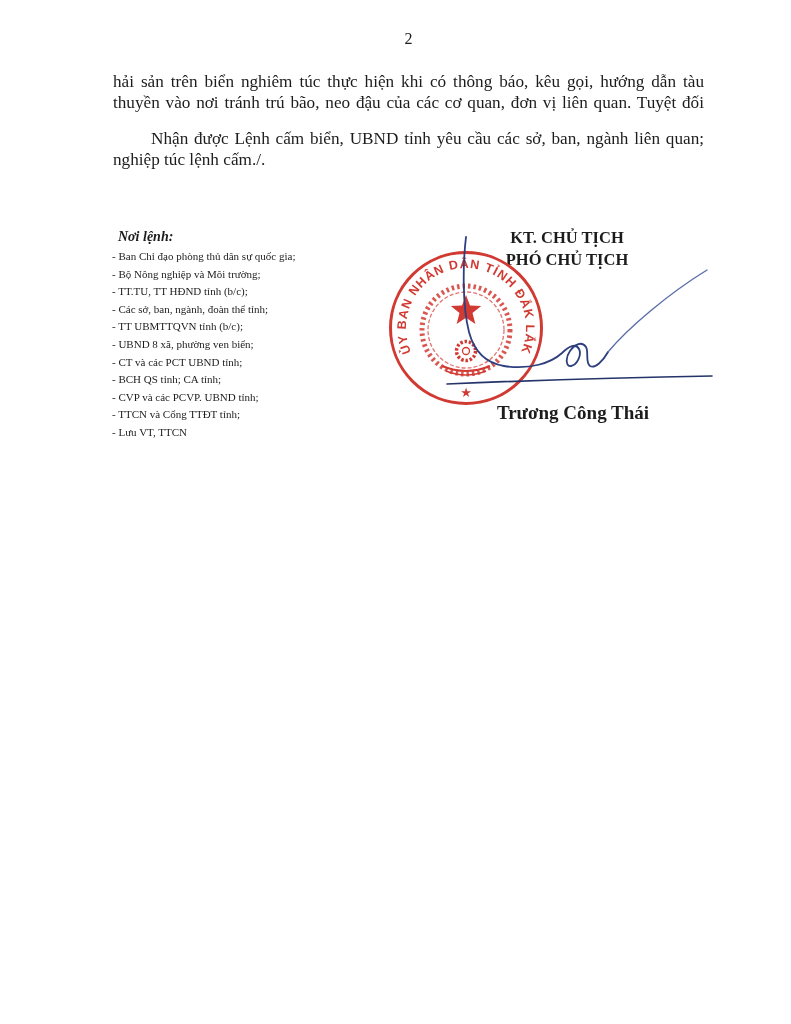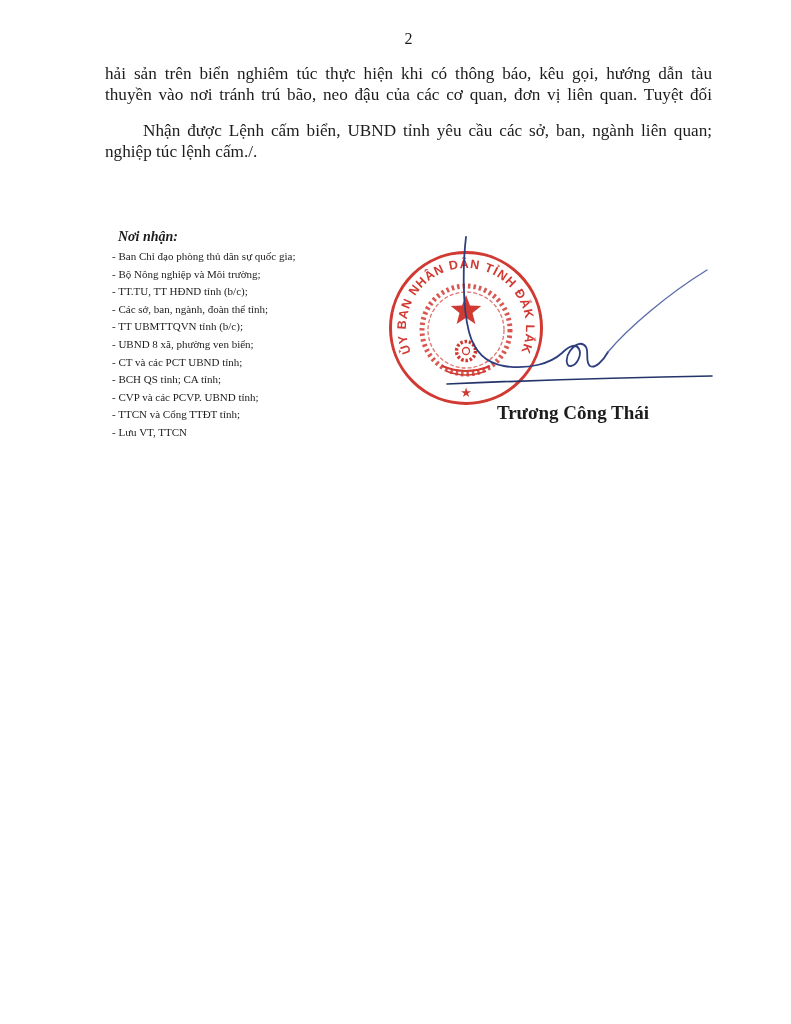--- a/index.html
+++ b/index.html
@@ -12,21 +12,21 @@
     overflow:hidden;
   }
   .page-number{
     position:absolute;left:105px;top:30px;width:607px;
     text-align:center;font-size:16px;
   }
   .body-text{
     position:absolute;left:105px;top:64px;width:607px;
     font-size:17.2px;line-height:20.9px;
   }
-  .paragraph{margin:0;}
+  .paragraph{margin:8px;}
   .paragraph + .paragraph{margin-top:15px;}
   .line{white-space:nowrap;}
   .line.justify{
     white-space:normal;
     text-align:justify;
     text-align-last:justify;
   }
   .line.indent{text-indent:38px;}
   .recipients{
     position:absolute;left:112px;top:229px;width:340px;
@@ -65,36 +65,40 @@
         <div class="line justify">hải sản trên biển nghiêm túc thực hiện khi có thông báo, kêu gọi, hướng dẫn tàu</div>
         <div class="line justify">thuyền vào nơi tránh trú bão, neo đậu của các cơ quan, đơn vị liên quan. Tuyệt đối</div>
       </div>
     <div class="paragraph">
         <div class="line justify indent">Nhận được Lệnh cấm biển, UBND tỉnh yêu cầu các sở, ban, ngành liên quan;</div>
         <div class="line">nghiệp túc lệnh cấm./.</div>
       </div>
   </div>
 
   <div class="recipients">
-    <p class="recipients-heading">Nơi nhận:</p>
+    <p class="recipients-heading">Nơi lệnh:</p>
     <div class="recipients-list">
         <div class="recipient-item">- Ban Chỉ đạo phòng thủ dân sự quốc gia;</div>
         <div class="recipient-item">- Bộ Nông nghiệp và Môi trường;</div>
         <div class="recipient-item">- TT.TU, TT HĐND tỉnh (b/c);</div>
         <div class="recipient-item">- Các sở, ban, ngành, đoàn thể tỉnh;</div>
         <div class="recipient-item">- TT UBMTTQVN tỉnh (b/c);</div>
         <div class="recipient-item">- UBND 8 xã, phường ven biển;</div>
         <div class="recipient-item">- CT và các PCT UBND tỉnh;</div>
         <div class="recipient-item">- BCH QS tỉnh; CA tỉnh;</div>
         <div class="recipient-item">- CVP và các PCVP. UBND tỉnh;</div>
         <div class="recipient-item">- TTCN và Cổng TTĐT tỉnh;</div>
         <div class="recipient-item">- Lưu VT, TTCN</div>
       </div>
   </div>
 
+  <div class="signature-title">
+    <div>KT. CHỦ TỊCH</div>
+    <div>PHÓ CHỦ TỊCH</div>
+  </div>
 
   <div class="seal">
     <svg width="158" height="158" viewBox="0 0 158 158">
       <g fill="none" stroke="#d13a32">
         <circle cx="79" cy="79" r="75.5" stroke-width="3"></circle>
 
         <g>
           <circle cx="79" cy="81" r="44" stroke-width="5" stroke-dasharray="2.5 3" opacity="0.85"></circle>
           <circle cx="79" cy="81" r="38" stroke-width="1.3" stroke-dasharray="4 2" opacity="0.7"></circle>
           <polygon points="79,46 83,56.5 94.2,57.1 85.5,64.1 88.4,74.9 79,68.8 69.6,74.9 72.5,64.1 63.8,57.1 75,56.5" fill="#d13a32" stroke="none"></polygon>

